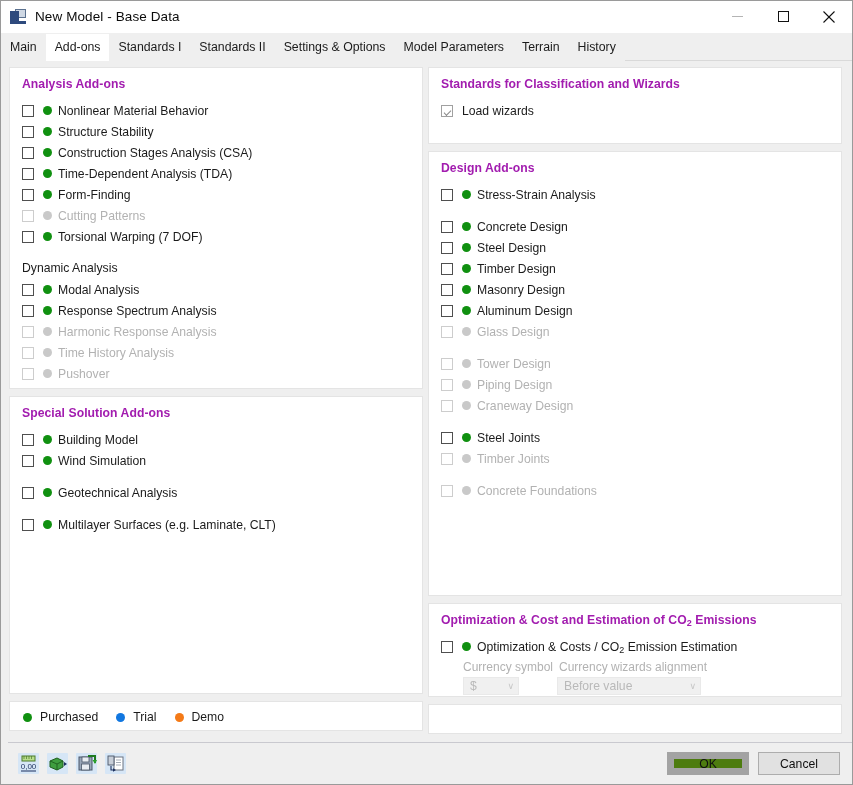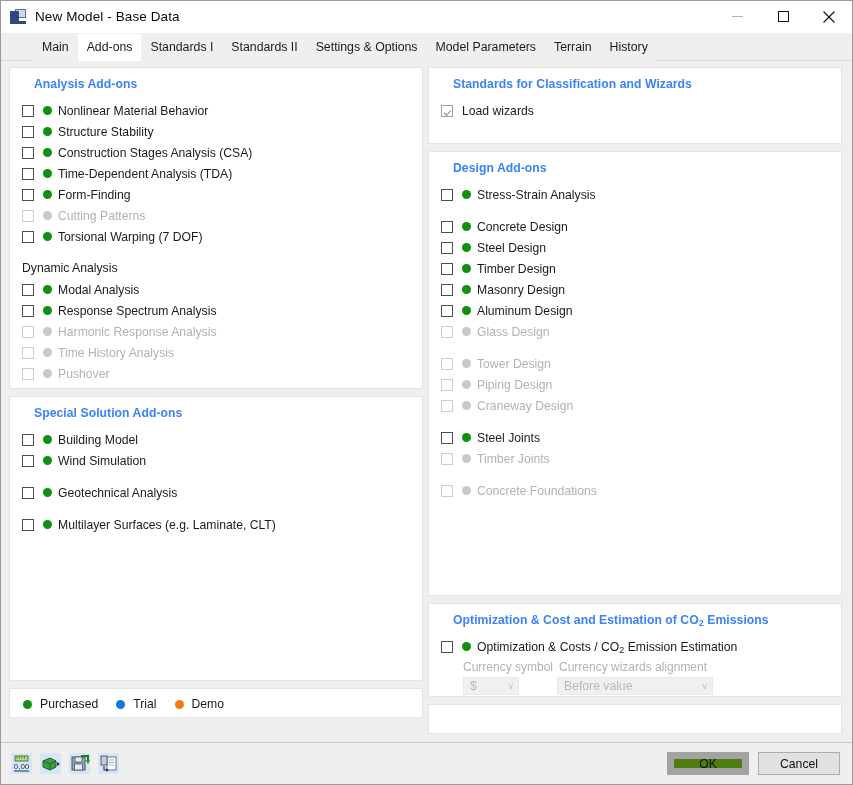--- a/index.html
+++ b/index.html
@@ -43,21 +43,21 @@
     font-size:13px;color:#111;
   }
   .win-btn.dim{color:#b4b4b4;}
   .win-btn svg{display:block;}
 
   
   .tabstrip{
     height:28px;min-height:28px;
     background:#efefef;
     display:flex;align-items:flex-end;
-    padding-left:32px;
+    padding-left:0;
     box-sizing:border-box;
     position:relative;
   }
   .tabstrip:after{
     content:"";position:absolute;left:0;right:0;bottom:0;height:1px;background:#d9d9d9;
   }
   .tab{
     height:27px;line-height:27px;
     padding:0 9px;
     font-size:12.3px;color:#1b1b1b;
@@ -86,24 +86,24 @@
   }
   .panel{
     background:#ffffff;
     border:1px solid #e4e4e4;
     box-sizing:border-box;
     padding:7px 12px 9px 12px;
   }
   .panel.flexfill{flex:1 1 auto;}
   .panel.plain{padding:0;}
   .panel-title{
-    color:#3b82f6;
+    color:#a21caf;
     font-weight:bold;
     font-size:12.2px;
-    margin:2px 0 9px 12px;
+    margin:2px 0 9px 0;
     letter-spacing:.05px;
   }
   .subhead{
     font-size:12.2px;color:#1b1b1b;margin:4px 0 4px 0;
   }
 
   
   .row{
     display:flex;align-items:center;
     height:21px;
@@ -159,30 +159,31 @@
     border:1px solid #e9e9e9;
     background:#f0f0f0;
     display:flex;align-items:center;
     padding:0 4px 0 6px;
     font-size:12.2px;color:#b9b9b9;
     position:relative;
   }
   .combo .chev{margin-left:auto;font-size:9px;color:#c6c6c6;line-height:1;}
   .combo-row{display:flex;margin-top:3px;}
   .combo.w1{width:56px;margin-right:38px;}
-  .combo.w2{width:156px;}
+  .combo.w2{width:144px;}
 
   
   .footer{
     height:42px;min-height:42px;
     background:#efefef;
     border-top:1px solid #c9c9cf;
     display:flex;align-items:center;
     padding:0 12px 0 10px;
     box-sizing:border-box;
+    margin-left:7px;
   }
   .tool-icons{display:flex;align-items:center;gap:8px;}
   .ticon{
     width:21px;height:21px;
     background:#d6e6f6;
     position:relative;
     border-radius:1px;
   }
   .footer-spacer{flex:1 1 auto;}
   .btn{
@@ -333,21 +334,21 @@
           <span class="dot"></span>
           <span class="lbl">Geotechnical Analysis</span>
         </div>
         <div class="row gap-top">
           <span class="cb"></span>
           <span class="dot"></span>
           <span class="lbl">Multilayer Surfaces (e.g. Laminate, CLT)</span>
         </div>
       </div>
 
-      <div class="panel plain" style="height:30px;margin-bottom:24px">
+      <div class="panel plain" style="height:30px;margin-bottom:11px">
         <div class="legend">
           <div class="litem">
             <span class="dot"></span>
             <span class="lbl">Purchased</span>
           </div>
           <div class="litem">
             <span class="dot blue"></span>
             <span class="lbl">Trial</span>
           </div>
           <div class="litem">

